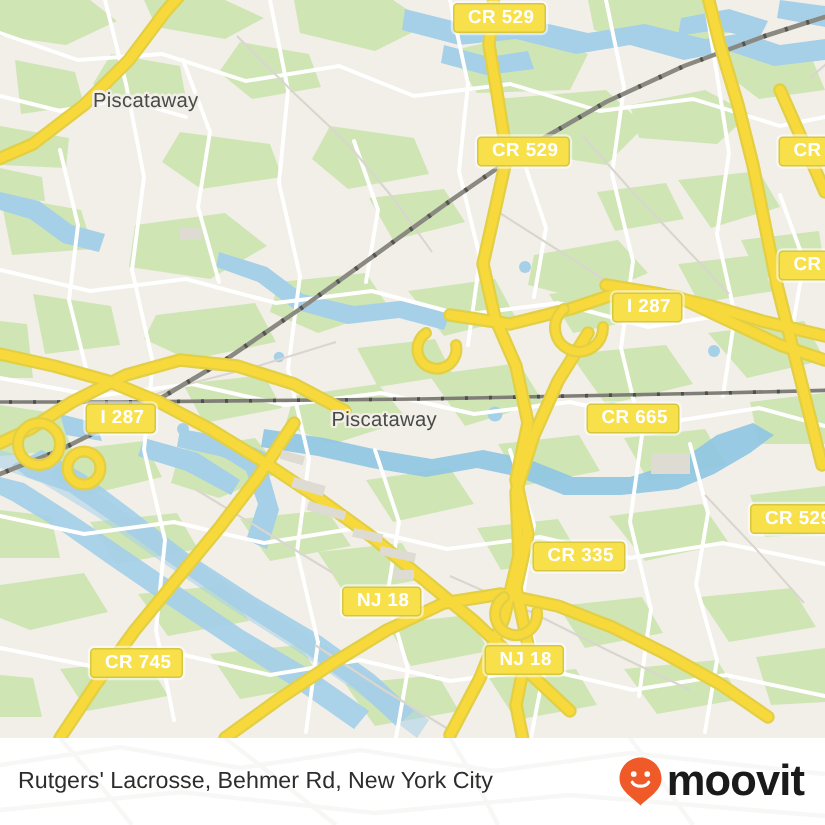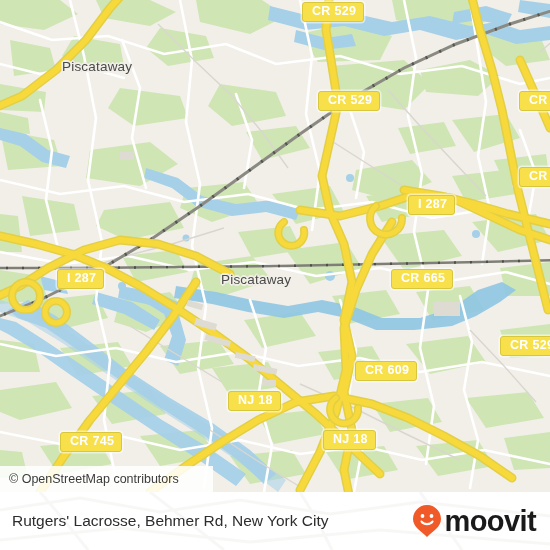--- a/index.html
+++ b/index.html
@@ -272,29 +272,26 @@
   <div class="place-label" style="left:221px;top:272px">Piscataway</div>
 
   <div class="shield" style="left:302px;top:2px">CR 529</div>
   <div class="shield" style="left:318px;top:91px">CR 529</div>
   <div class="shield" style="left:519px;top:91px">CR 6</div>
   <div class="shield" style="left:519px;top:167px">CR 6</div>
   <div class="shield" style="left:408px;top:195px">I 287</div>
   <div class="shield" style="left:57px;top:269px">I 287</div>
   <div class="shield" style="left:391px;top:269px">CR 665</div>
   <div class="shield" style="left:500px;top:336px">CR 529</div>
-  <div class="shield" style="left:355px;top:361px">CR 609</div>
+  <div class="shield" style="left:355px;top:361px">CR 335</div>
   <div class="shield" style="left:228px;top:391px">NJ 18</div>
   <div class="shield" style="left:323px;top:430px">NJ 18</div>
   <div class="shield" style="left:60px;top:432px">CR 745</div>
 
 
-  <div id="attrib">
-    <span>© OpenStreetMap contributors</span>
-  </div>
 
   <div id="footer">
     <svg class="wm" width="550" height="550" viewBox="0 0 550 550">
       <g stroke="#c9c6bd" stroke-width="3" fill="none">
         <path d="M0,510 L80,498 L160,512 L240,500 L330,514 L420,502 L550,516"></path>
         <path d="M40,492 L64,520 L88,550"></path>
         <path d="M150,492 L186,520 L224,550"></path>
         <path d="M300,492 L318,522 L332,550"></path>
         <path d="M420,492 L442,522 L462,550"></path>
         <path d="M0,540 L120,528 L250,542 L380,530 L550,544"></path>

